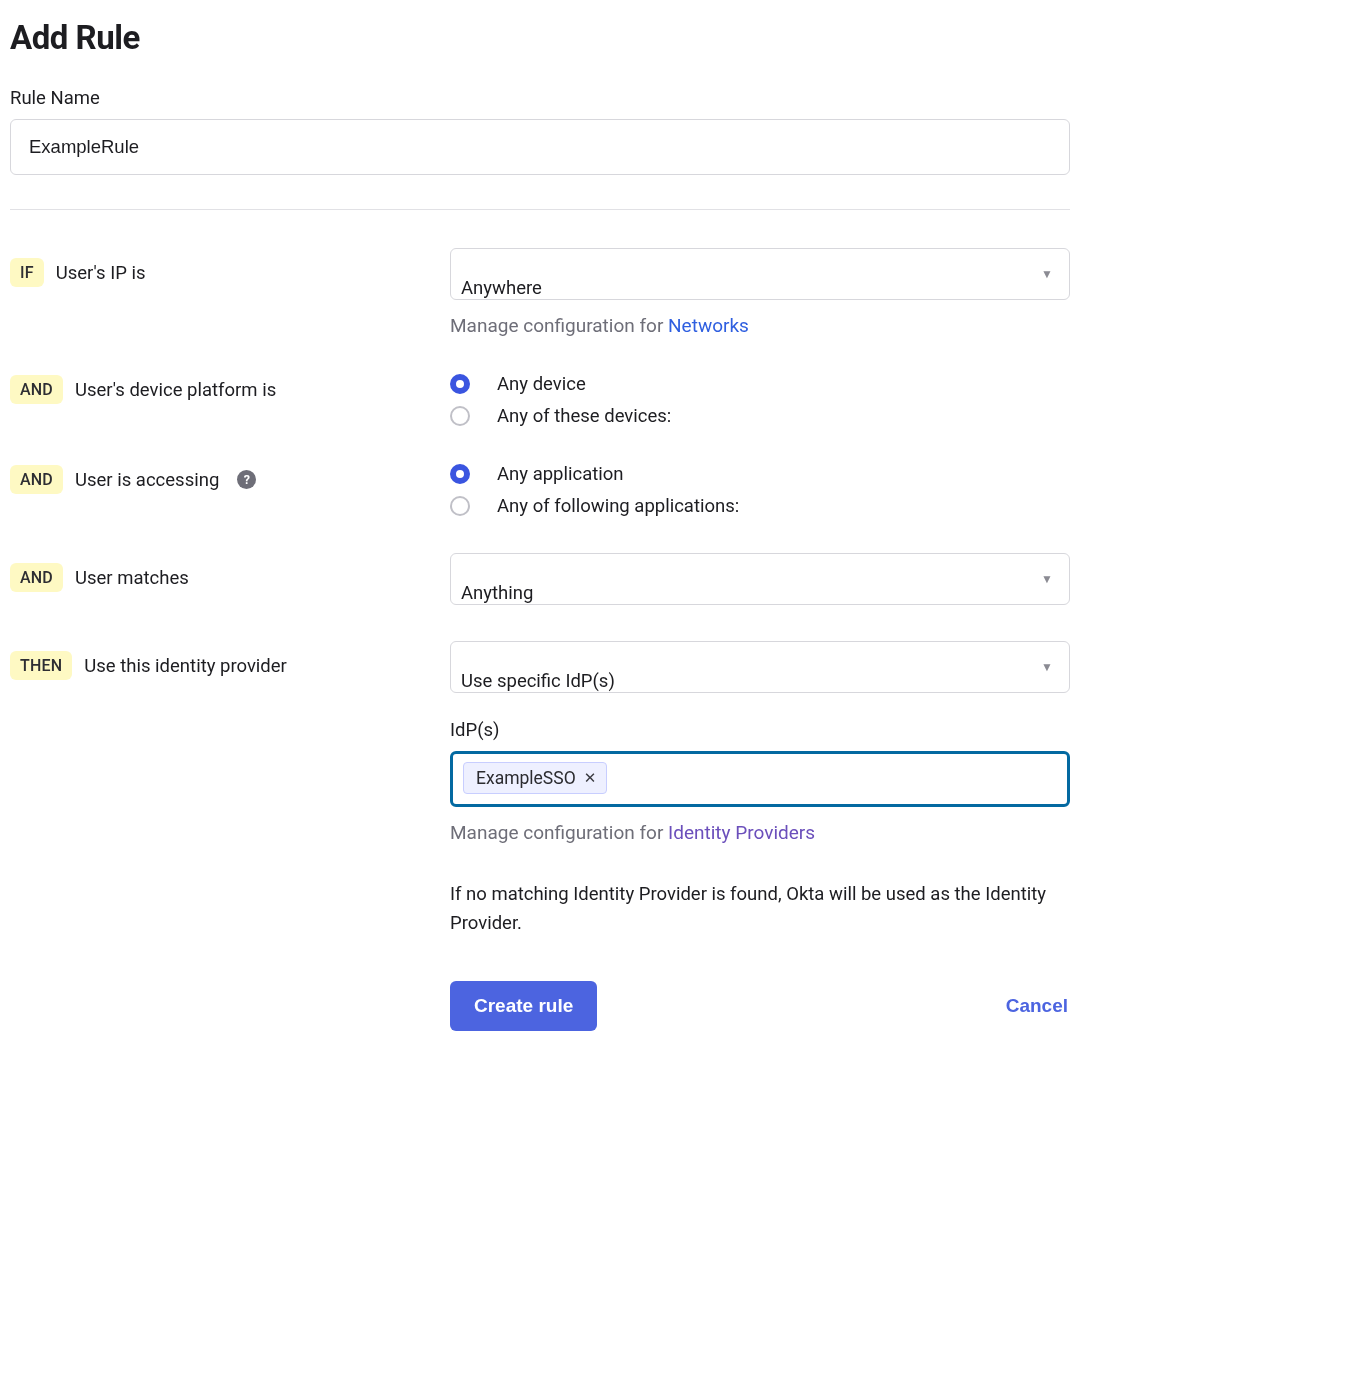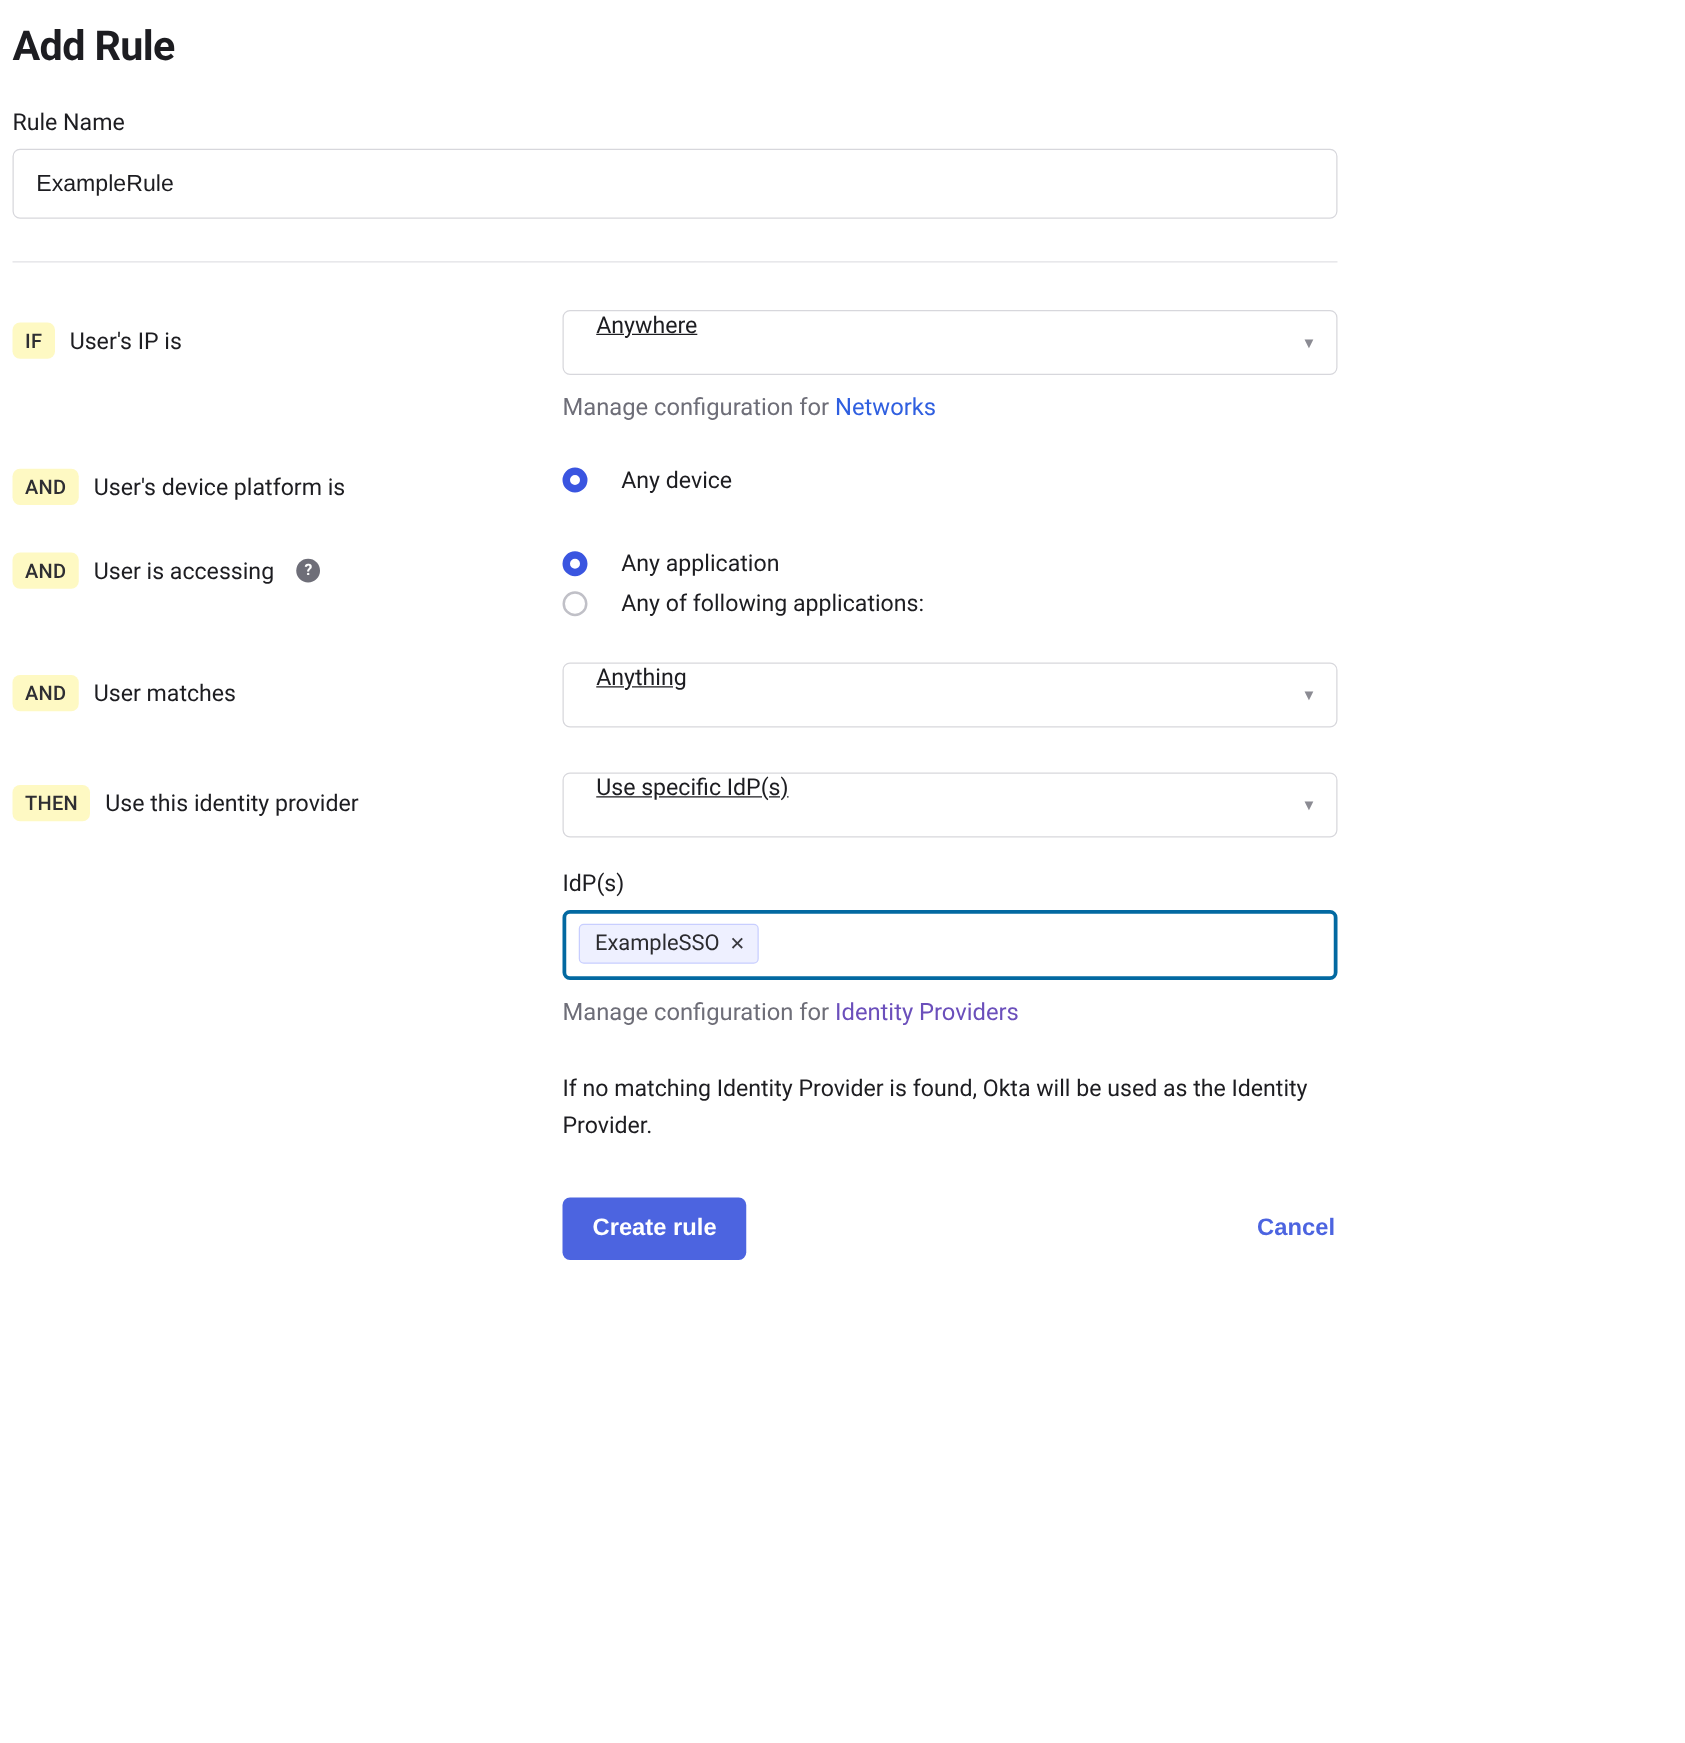--- a/index.html
+++ b/index.html
@@ -91,26 +91,25 @@
     margin-left: 6px;
   }
   .select-box {
     position: relative;
     width: 100%;
     height: 52px;
     border: 1px solid #d7d7dc;
     border-radius: 6px;
     background: #fff;
     display: flex;
-    align-items: flex-start;
-    padding: 0 50px 0 26px;
+    align-items: flex-end;
+    padding: 0 50px 0 10px;
     font-size: 18.5px;
     color: #1d1d21;
     cursor: pointer;
-    text-decoration: underline;
   }
   .select-caret {
     position: absolute;
     right: 16px;
     top: 50%;
     transform: translateY(-50%);
     color: #8b8b93;
     font-size: 12px;
   }
   .hint-line {
@@ -251,20 +250,24 @@
   <div class="rule-row">
     <div class="left-col top-align">
       <span class="tag">AND</span>
       <span class="cond-text">User's device platform is</span>
     </div>
     <div class="right-col">
       <div class="radio-line">
         <span class="radio checked"></span>
         <span>Any device</span>
       </div>
+      <div class="radio-line">
+        <span class="radio"></span>
+        <span>Any of these devices:</span>
+      </div>
     </div>
   </div>
 
   
   <div class="rule-row">
     <div class="left-col top-align">
       <span class="tag">AND</span>
       <span class="cond-text">User is accessing</span>
       <span class="help-icon">?</span>
     </div>

